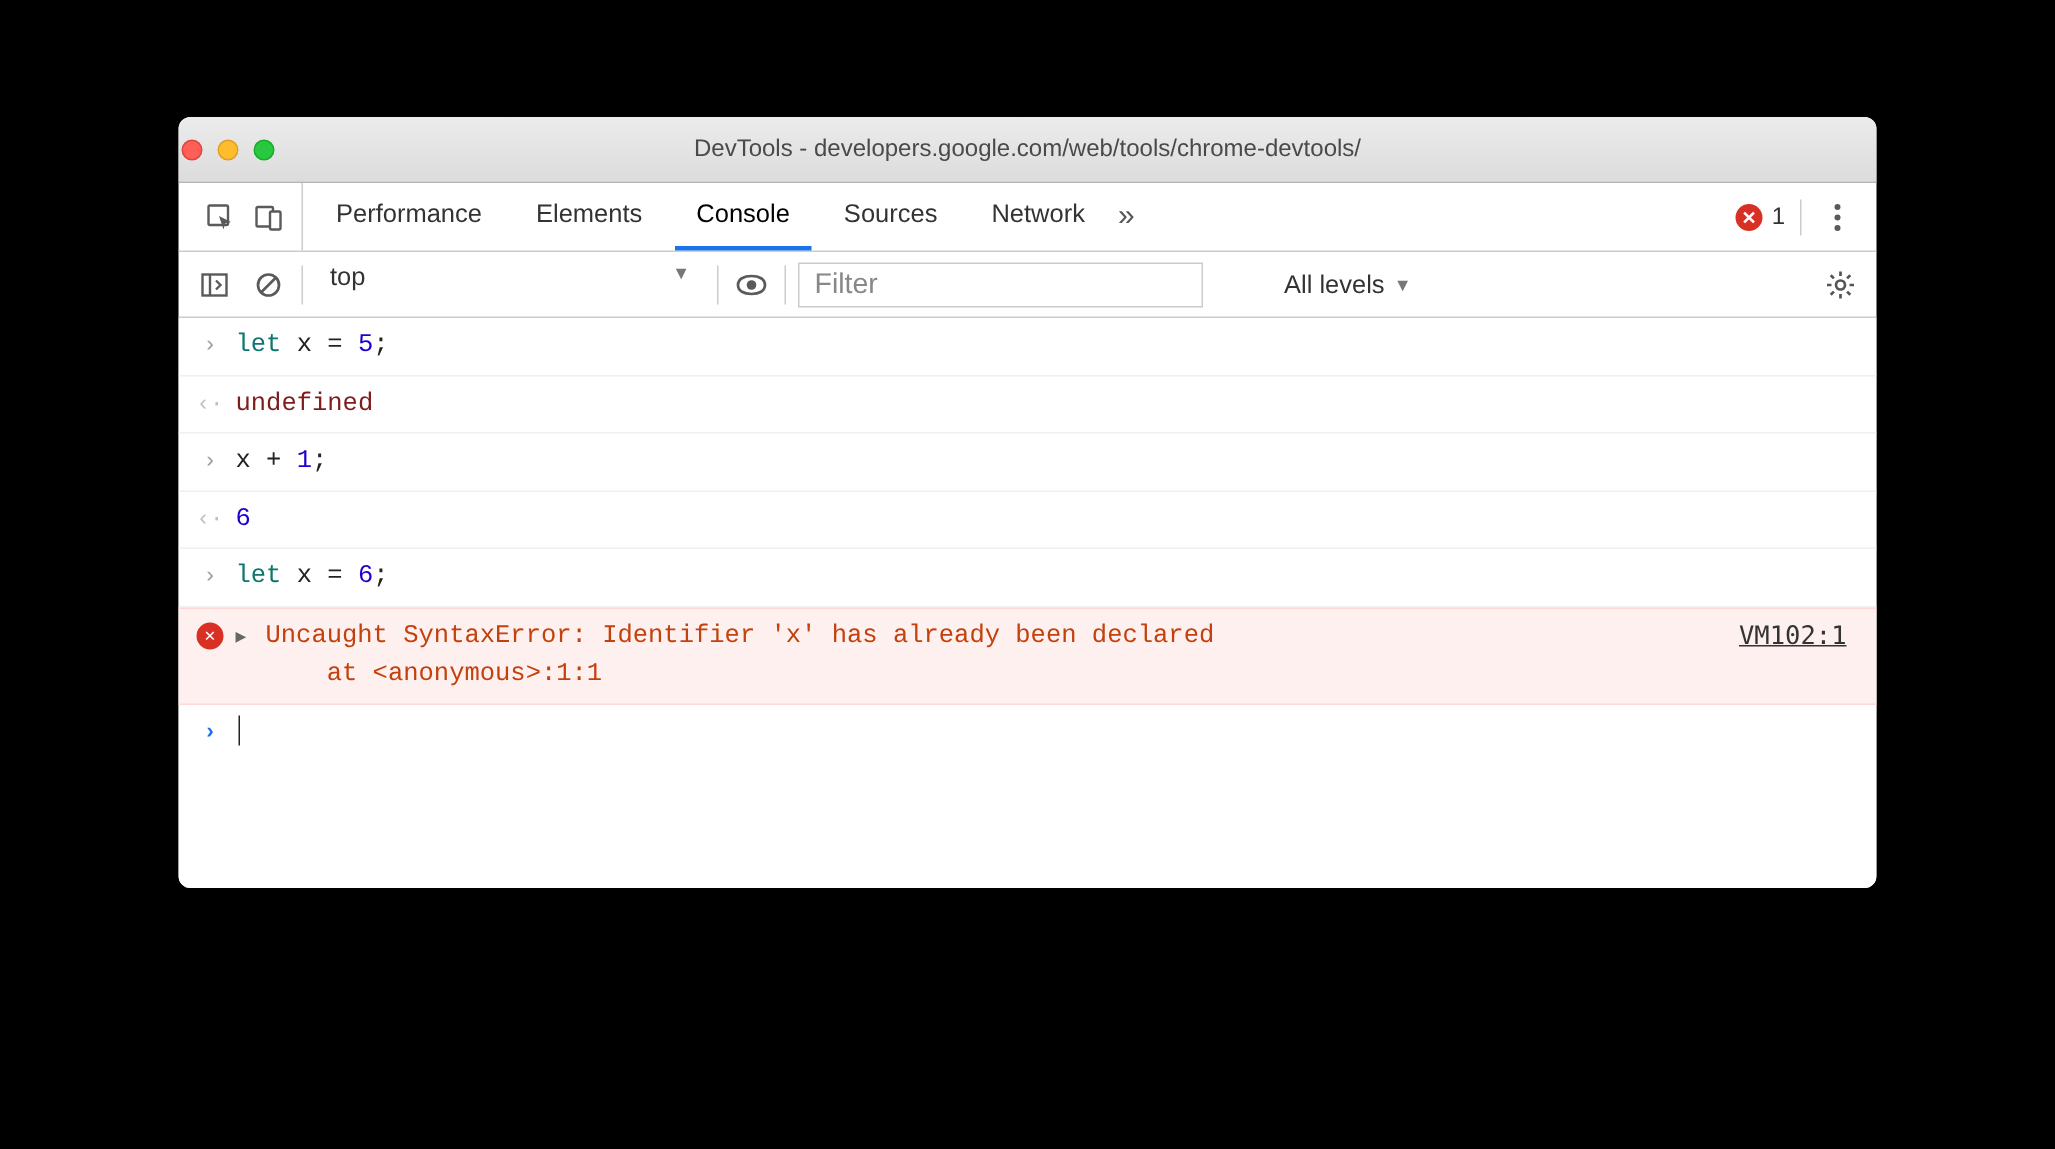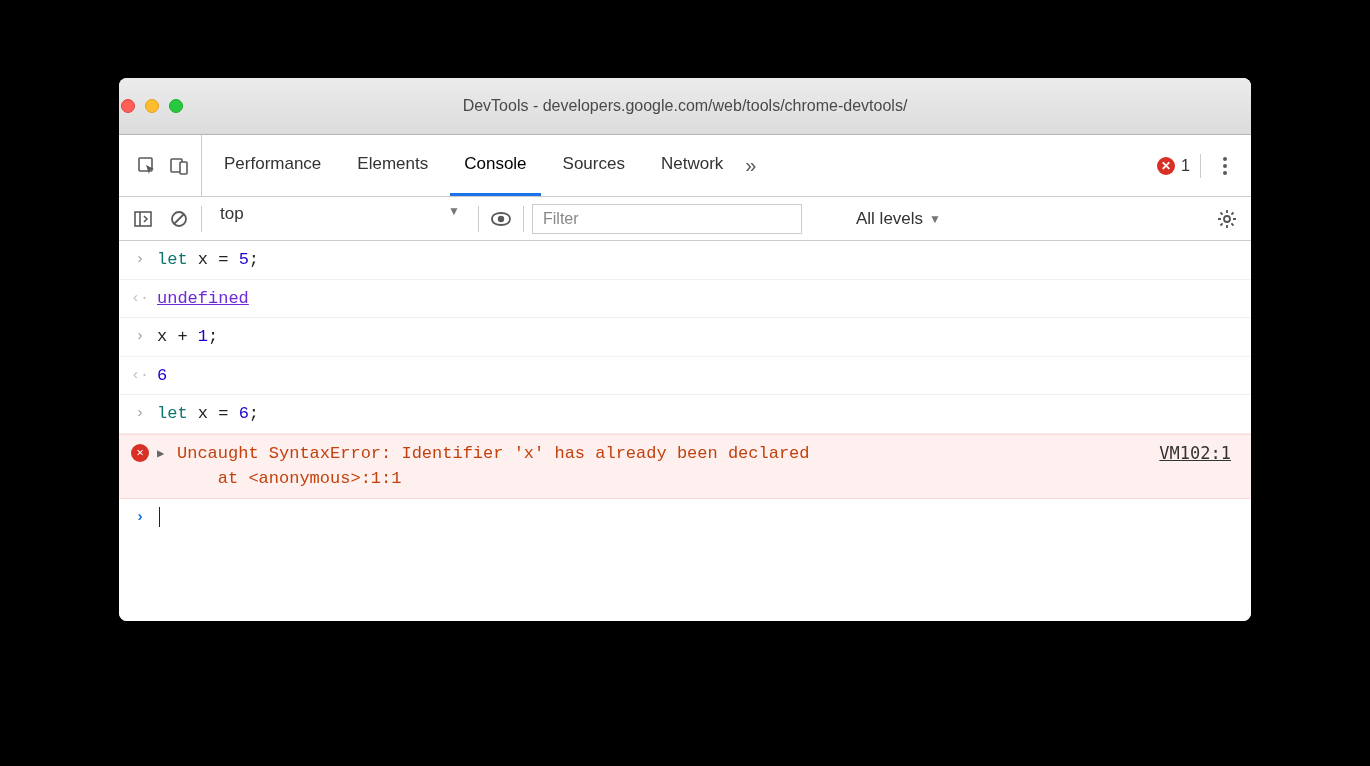--- a/index.html
+++ b/index.html
@@ -14,21 +14,21 @@
       padding-top: 78px;
     }
     .window {
       width: 1132px;
       background: #fff;
       border-radius: 8px;
       box-shadow: 0 20px 60px rgba(0,0,0,0.5);
       overflow: hidden;
     }
     .titlebar {
-      height: 57px;
+      height: 44px;
       background: linear-gradient(#ececec, #dcdcdc);
       border-bottom: 1px solid #b5b5b5;
       display: flex;
       align-items: center;
       padding: 0 2px;
       position: relative;
     }
     .traffic-lights {
       display: flex;
       gap: 10px;
@@ -44,21 +44,21 @@
     .tl-max   { background: #28c940; border: 1px solid #1aab29; }
     .title-text {
       position: absolute;
       left: 0; right: 0;
       text-align: center;
       font-size: 16px;
       color: #4a4a4a;
       pointer-events: none;
     }
     .tabbar {
-      height: 62px;
+      height: 46px;
       border-bottom: 1px solid #ccc;
       display: flex;
       align-items: stretch;
       padding: 0 6px;
     }
     .tabbar-left {
       display: flex;
       align-items: center;
       gap: 4px;
       padding: 0 8px;
@@ -143,21 +143,21 @@
       color: #333;
       cursor: pointer;
       min-width: 260px;
       justify-content: space-between;
     }
     .context-select .caret { color: #777; font-size: 12px; margin-left: 10px; }
     .filter-input {
       height: 30px;
       border: 1px solid #ccc;
       padding: 0 10px;
-      font-size: 16px;
+      font-size: 19px;
       color: #333;
       width: 270px;
       background: #fff;
     }
     .filter-input::placeholder { color: #888; }
     .levels {
       display: flex; align-items: center;
       font-size: 17px; color: #333;
       cursor: pointer;
       gap: 6px;
@@ -196,21 +196,21 @@
       padding-top: 2px;
     }
     .gutter.prompt { color: #9aa0a6; }
     .gutter.result { color: #c0c0c0; }
     .gutter.prompt-active { color: #1a73e8; font-weight: bold; }
     .code { white-space: pre; flex: 1; color: #222; }
     .tok-kw { color: #0f766e; }
     .tok-id { color: #222; }
     .tok-op { color: #222; }
     .tok-num { color: #1c00cf; }
-    .undef { color: #6d28d9; text-decoration: underline; }
+    .undef { color: #7f1d1d; }
     .retval { color: #1c00cf; }
     .line.error {
       background: #fff0f0;
       border-top: 1px solid #ffd7d7;
       border-bottom: 1px solid #ffd7d7;
     }
     .error-icon {
       width: 18px; height: 18px;
       background: #d93025;
       border-radius: 50%;

